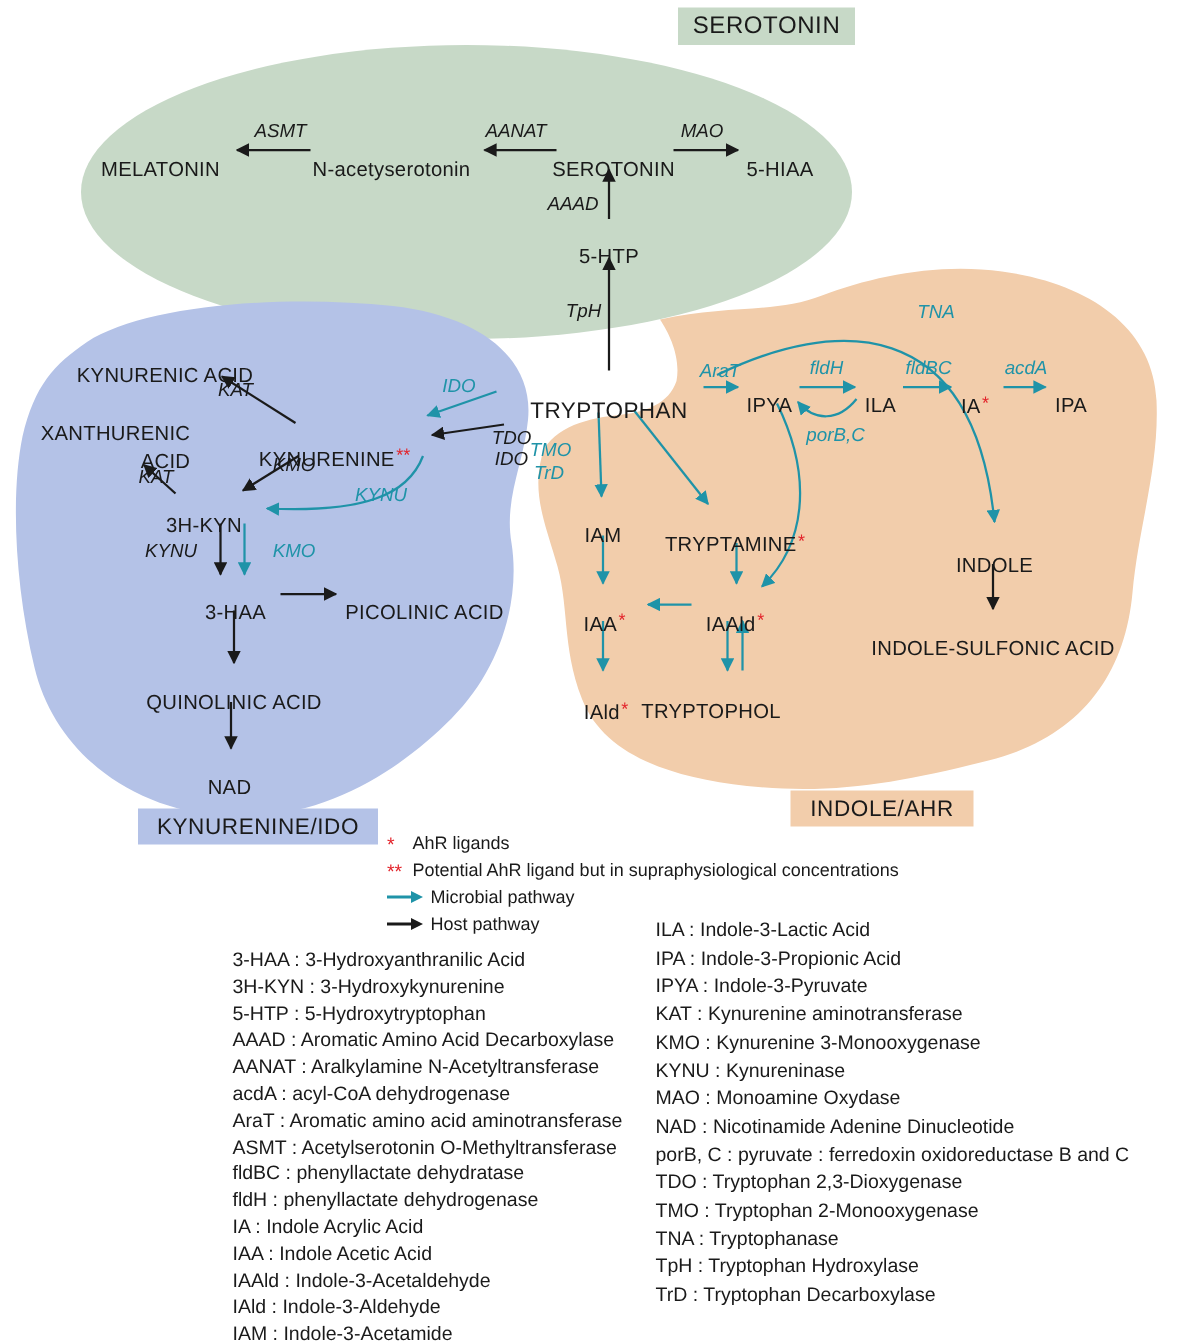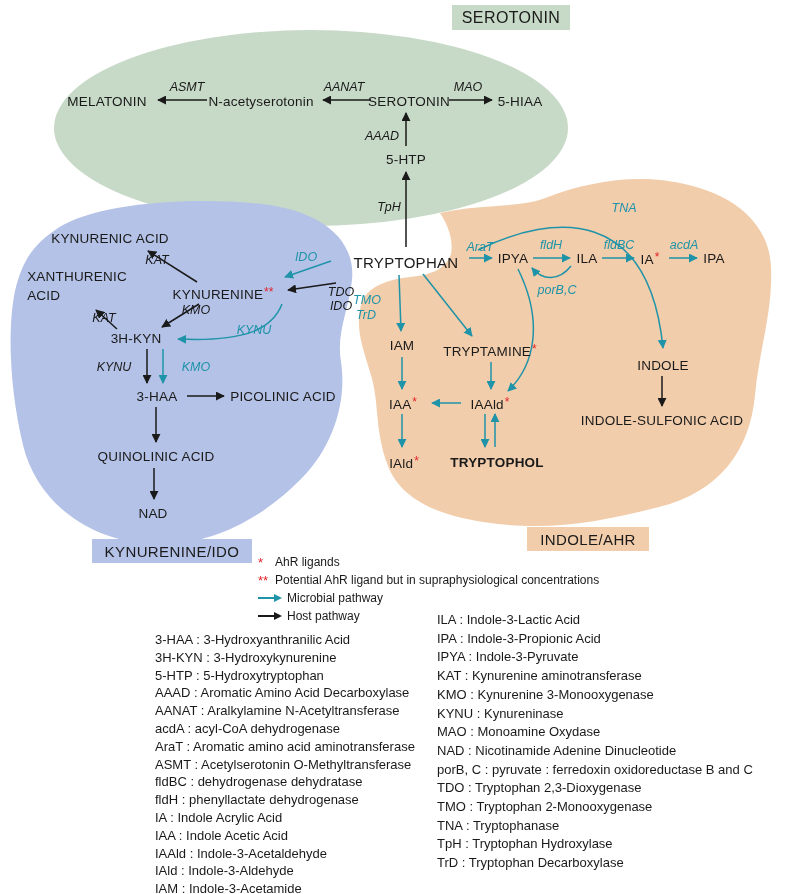--- a/index.html
+++ b/index.html
@@ -1,21 +1,21 @@
 <!DOCTYPE html>
 <html><head>
 <meta charset="utf-8">
 <style>
   * { margin:0; padding:0; box-sizing:border-box; }
   html,body { background:#ffffff; font-family:"Liberation Sans", sans-serif; color:#1a1a1a; }
   #canvas { position:relative; width:789px; height:894px; background:#ffffff; overflow:hidden; }
   #shapes { position:absolute; left:0; top:0; }
 
   .node { position:absolute; transform:translate(-50%,-50%); font-size:13.5px;
-          letter-spacing:0.2px; white-space:nowrap; text-align:left; }
+          letter-spacing:0.2px; white-space:nowrap; text-align:right;margin-top:12px; }
   .node.major { font-weight:normal; font-size:15px; letter-spacing:0.3px; }
   .node.multiline { white-space:pre; line-height:1.4; }
   .mark { color:#e3242b; font-size:12px; vertical-align:3px; margin-left:1px; letter-spacing:0; }
 
   .enzyme { position:absolute; transform:translate(-50%,-50%); font-style:italic;
             font-size:12.5px; white-space:nowrap; }
   .enzyme.teal { color:#1f93a8; }
 
   .section-title { position:absolute; display:flex; align-items:center; justify-content:center;
                    letter-spacing:0.4px; }
@@ -134,21 +134,21 @@
 
   <div class="abbr-col" id="abbr-left">
       <div class="abbr-item"><span class="abbr-term">3-HAA</span><span class="abbr-sep"> : </span><span class="abbr-def">3-Hydroxyanthranilic Acid</span></div>
       <div class="abbr-item"><span class="abbr-term">3H-KYN</span><span class="abbr-sep"> : </span><span class="abbr-def">3-Hydroxykynurenine</span></div>
       <div class="abbr-item"><span class="abbr-term">5-HTP</span><span class="abbr-sep"> : </span><span class="abbr-def">5-Hydroxytryptophan</span></div>
       <div class="abbr-item"><span class="abbr-term">AAAD</span><span class="abbr-sep"> : </span><span class="abbr-def">Aromatic Amino Acid Decarboxylase</span></div>
       <div class="abbr-item"><span class="abbr-term">AANAT</span><span class="abbr-sep"> : </span><span class="abbr-def">Aralkylamine N-Acetyltransferase</span></div>
       <div class="abbr-item"><span class="abbr-term">acdA</span><span class="abbr-sep"> : </span><span class="abbr-def">acyl-CoA dehydrogenase</span></div>
       <div class="abbr-item"><span class="abbr-term">AraT</span><span class="abbr-sep"> : </span><span class="abbr-def">Aromatic amino acid aminotransferase</span></div>
       <div class="abbr-item"><span class="abbr-term">ASMT</span><span class="abbr-sep"> : </span><span class="abbr-def">Acetylserotonin O-Methyltransferase</span></div>
-      <div class="abbr-item"><span class="abbr-term">fldBC</span><span class="abbr-sep"> : </span><span class="abbr-def">dehydrogenase dehydratase</span></div>
+      <div class="abbr-item"><span class="abbr-term">fldBC</span><span class="abbr-sep"> : </span><span class="abbr-def">phenyllactate dehydratase</span></div>
       <div class="abbr-item"><span class="abbr-term">fldH</span><span class="abbr-sep"> : </span><span class="abbr-def">phenyllactate dehydrogenase</span></div>
       <div class="abbr-item"><span class="abbr-term">IA</span><span class="abbr-sep"> : </span><span class="abbr-def">Indole Acrylic Acid</span></div>
       <div class="abbr-item"><span class="abbr-term">IAA</span><span class="abbr-sep"> : </span><span class="abbr-def">Indole Acetic Acid</span></div>
       <div class="abbr-item"><span class="abbr-term">IAAld</span><span class="abbr-sep"> : </span><span class="abbr-def">Indole-3-Acetaldehyde</span></div>
       <div class="abbr-item"><span class="abbr-term">IAld</span><span class="abbr-sep"> : </span><span class="abbr-def">Indole-3-Aldehyde</span></div>
       <div class="abbr-item"><span class="abbr-term">IAM</span><span class="abbr-sep"> : </span><span class="abbr-def">Indole-3-Acetamide</span></div>
     </div>
   <div class="abbr-col" id="abbr-right">
       <div class="abbr-item"><span class="abbr-term">ILA</span><span class="abbr-sep"> : </span><span class="abbr-def">Indole-3-Lactic Acid</span></div>
       <div class="abbr-item"><span class="abbr-term">IPA</span><span class="abbr-sep"> : </span><span class="abbr-def">Indole-3-Propionic Acid</span></div>
@@ -183,21 +183,21 @@
     <div class="node" style="left: 153px; top: 513px;"><span class="node-text">NAD</span></div>
     <div class="node" style="left: 513px; top: 258px;"><span class="node-text">IPYA</span></div>
     <div class="node" style="left: 587px; top: 258px;"><span class="node-text">ILA</span></div>
     <div class="node" style="left: 650px; top: 258px;"><span class="node-text">IA</span><span class="mark">*</span></div>
     <div class="node" style="left: 714px; top: 258px;"><span class="node-text">IPA</span></div>
     <div class="node" style="left: 402px; top: 345px;"><span class="node-text">IAM</span></div>
     <div class="node" style="left: 490px; top: 350px;"><span class="node-text">TRYPTAMINE</span><span class="mark">*</span></div>
     <div class="node" style="left: 403px; top: 403px;"><span class="node-text">IAA</span><span class="mark">*</span></div>
     <div class="node" style="left: 490px; top: 403px;"><span class="node-text">IAAld</span><span class="mark">*</span></div>
     <div class="node" style="left: 404px; top: 462px;"><span class="node-text">IAld</span><span class="mark">*</span></div>
-    <div class="node" style="left: 497px; top: 462px; font-weight: bold;"><span class="node-text">TRYPTOPHOL</span></div>
+    <div class="node" style="left: 474px; top: 462px;"><span class="node-text">TRYPTOPHOL</span></div>
     <div class="node" style="left: 663px; top: 365px;"><span class="node-text">INDOLE</span></div>
     <div class="node" style="left: 662px; top: 420px;"><span class="node-text">INDOLE-SULFONIC ACID</span></div>
     <div class="enzyme" style="left: 187px; top: 87px;">ASMT</div>
     <div class="enzyme" style="left: 344px; top: 87px;">AANAT</div>
     <div class="enzyme" style="left: 468px; top: 87px;">MAO</div>
     <div class="enzyme" style="left: 382px; top: 136px;">AAAD</div>
     <div class="enzyme" style="left: 389px; top: 207px;">TpH</div>
     <div class="enzyme" style="left: 157px; top: 260px;">KAT</div>
     <div class="enzyme" style="left: 104px; top: 318px;">KAT</div>
     <div class="enzyme teal" style="left: 306px; top: 257px;">IDO</div>

